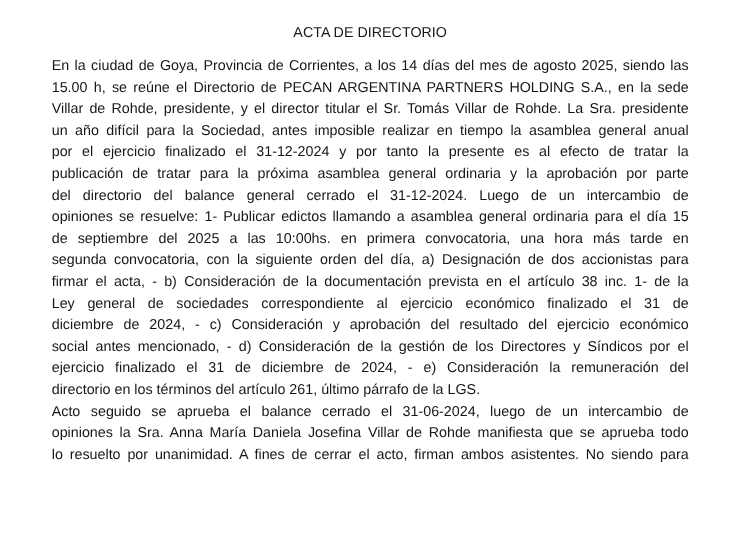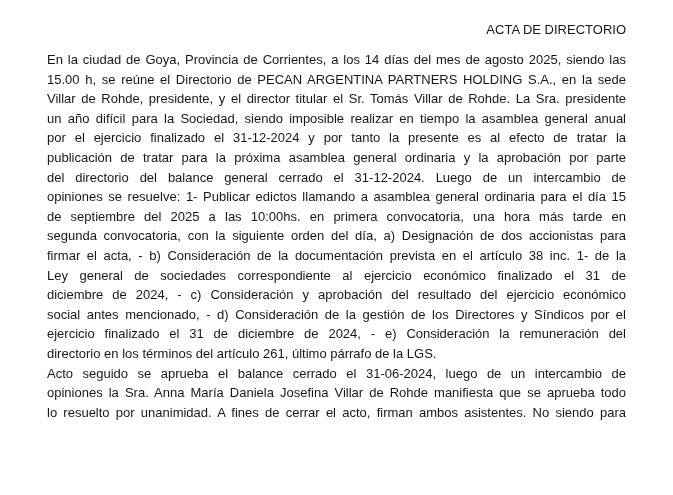--- a/index.html
+++ b/index.html
@@ -19,21 +19,21 @@
     width: 673px;
     height: 495px;
     padding: 20px 47px 0 47px;
     background: #ffffff;
     overflow: hidden;
   }
   .doc-title {
     font-size: 13px;
     line-height: 20px;
     margin: 0 0 10px 0;
-    text-align: right;
+    text-align: center;
     font-weight: normal;
   }
   .paragraph {
     margin: 0;
     padding: 0;
   }
   .line {
     font-size: 13px;
     line-height: 19.6px;
     height: 19.6px;
@@ -48,21 +48,21 @@
 </head>
 <body>
 
 <div class="page">
   <div class="doc-title">ACTA DE DIRECTORIO</div>
   <div>
       <div class="paragraph">
         <div class="line">En la ciudad de Goya, Provincia de Corrientes, a los 14 días del mes de agosto 2025, siendo las</div>
         <div class="line">15.00 h, se reúne el Directorio de PECAN ARGENTINA PARTNERS HOLDING S.A., en la sede</div>
         <div class="line">Villar de Rohde, presidente, y el director titular el Sr. Tomás Villar de Rohde. La Sra. presidente</div>
-        <div class="line">un año difícil para la Sociedad, siendo imposible realizar en tiempo la asamblea general anual</div>
+        <div class="line">un año difícil para la Sociedad, antes imposible realizar en tiempo la asamblea general anual</div>
         <div class="line">por el ejercicio finalizado el 31-12-2024 y por tanto la presente es al efecto de tratar la</div>
         <div class="line">publicación de tratar para la próxima asamblea general ordinaria y la aprobación por parte</div>
         <div class="line">del directorio del balance general cerrado el 31-12-2024. Luego de un intercambio de</div>
         <div class="line">opiniones se resuelve: 1- Publicar edictos llamando a asamblea general ordinaria para el día 15</div>
         <div class="line">de septiembre del 2025 a las 10:00hs. en primera convocatoria, una hora más tarde en</div>
         <div class="line">segunda convocatoria, con la siguiente orden del día, a) Designación de dos accionistas para</div>
         <div class="line">firmar el acta, - b) Consideración de la documentación prevista en el artículo 38 inc. 1- de la</div>
         <div class="line">Ley general de sociedades correspondiente al ejercicio económico finalizado el 31 de</div>
         <div class="line">diciembre de 2024, - c) Consideración y aprobación del resultado del ejercicio económico</div>
         <div class="line">social antes mencionado, - d) Consideración de la gestión de los Directores y Síndicos por el</div>

